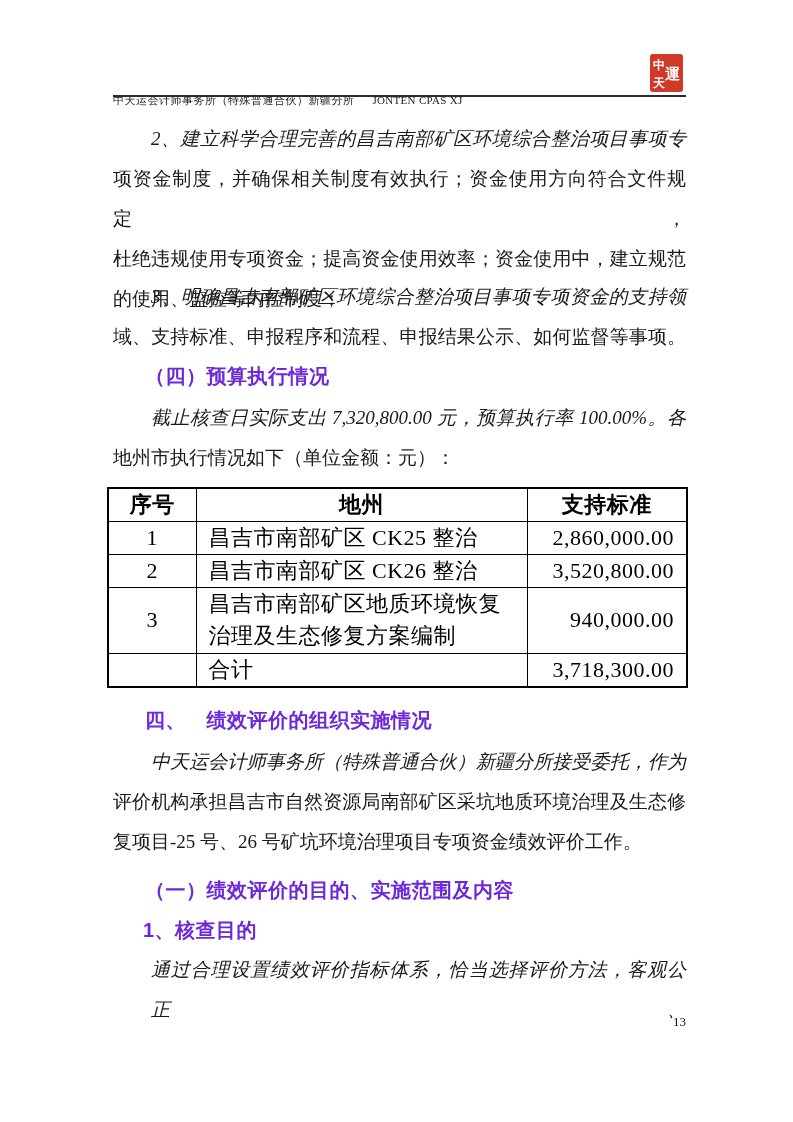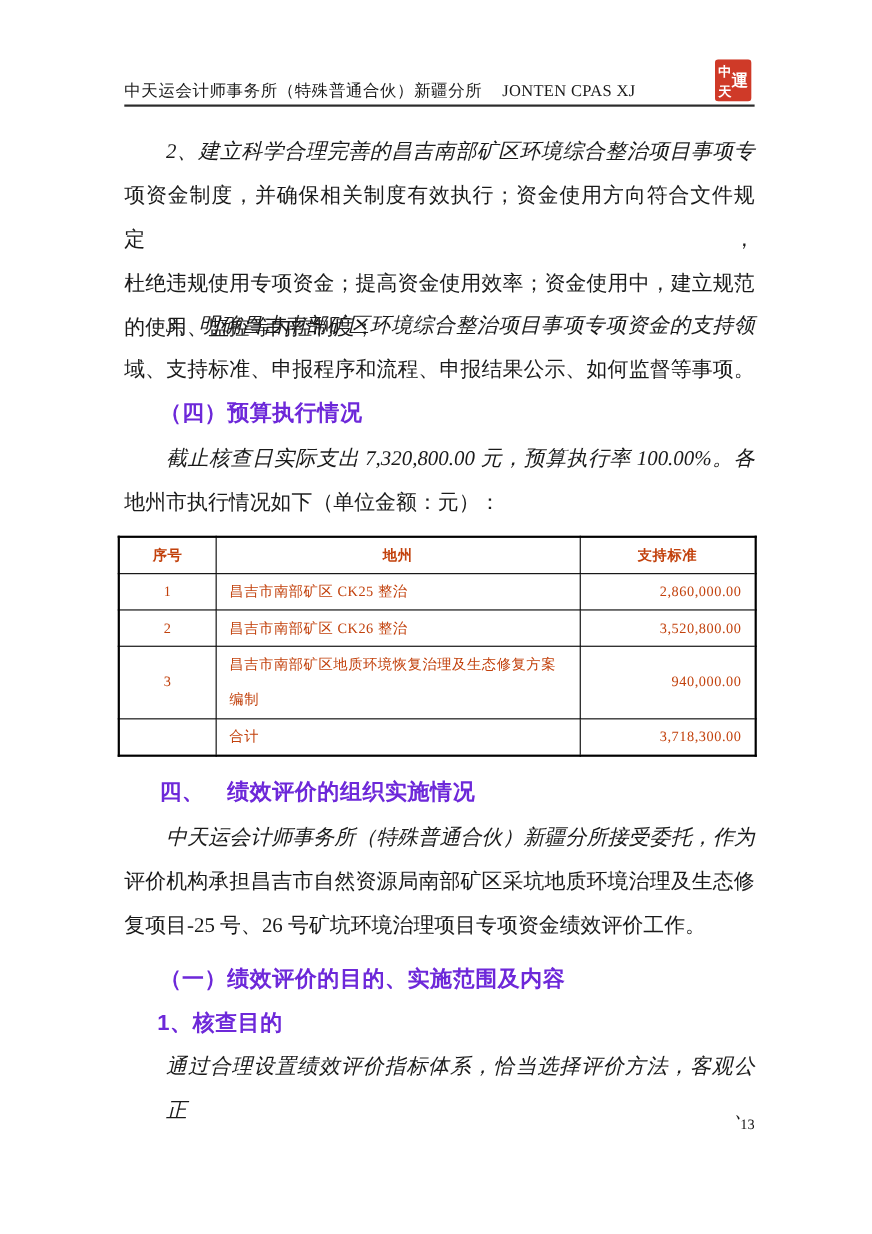--- a/index.html
+++ b/index.html
@@ -7,22 +7,22 @@
     position:relative;
     width:793px;height:1122px;
     margin:0 auto;
     background:#ffffff;
     font-family:"Liberation Serif","DejaVu Serif",serif;
     color:#1a1a1a;
     overflow:hidden;
   }
   
   .letterhead{
-    position:absolute;left:113px;top:73px;width:573px;
-    font-size:15px;line-height:20px;white-space:nowrap;
+    position:absolute;left:113px;top:90px;width:573px;
+    font-size:11px;line-height:20px;white-space:nowrap;
   }
   .letterhead .cn{letter-spacing:0.5px;}
   .letterhead .en{margin-left:18px;letter-spacing:0.3px;}
   .letterhead-rule{
     position:absolute;left:113px;top:95px;width:573px;height:2px;
     background:#2b2b2b;
   }
   .seal{
     position:absolute;left:650px;top:54px;width:33px;height:38px;
     background:#cf3a28;border-radius:3px;
@@ -41,21 +41,21 @@
   .heading{
     position:absolute;left:145px;
     font-family:"Liberation Sans","DejaVu Sans",sans-serif;
     font-size:20px;font-weight:bold;color:#6d28d9;line-height:24px;
     white-space:nowrap;letter-spacing:0.5px;
   }
   
   .budget-table{
     position:absolute;left:107px;top:487px;
     border-collapse:collapse;table-layout:fixed;width:579px;
-    font-size:13px;color:#c2410c;
+    font-size:22px;color:#000000;
   }
   .budget-table td,.budget-table th{
     border:1px solid #000;
     padding:0;vertical-align:middle;
     font-weight:normal;letter-spacing:0.5px;
   }
   .budget-table{border:2px solid #000;}
   .budget-table th{font-weight:bold;text-align:center;}
   .col-no{width:88px;text-align:center;}
   .col-region{width:331px;text-align:left;padding-left:12px !important;padding-right:10px !important;line-height:32px;}

